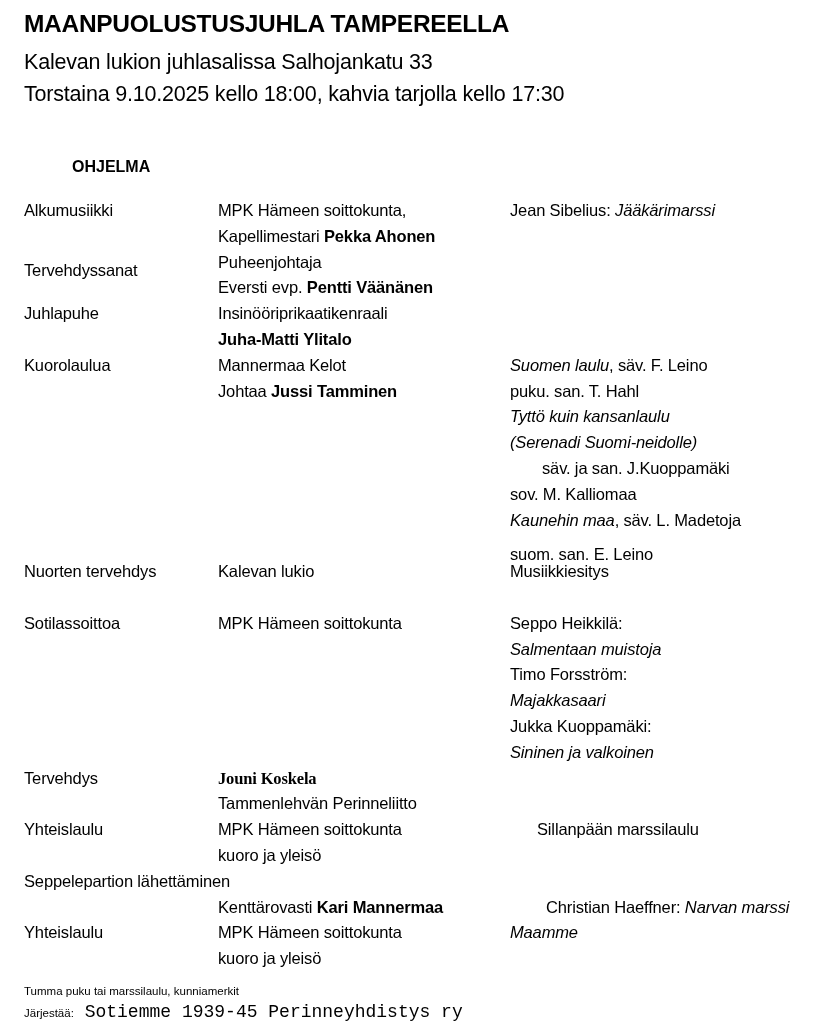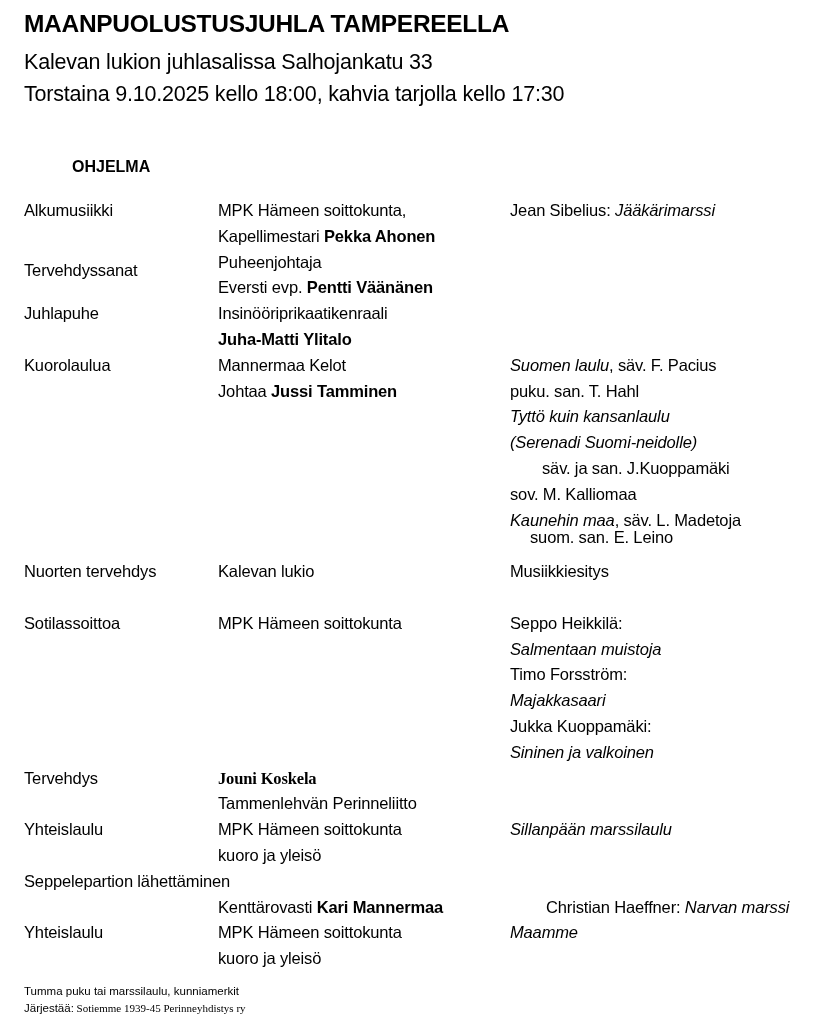--- a/index.html
+++ b/index.html
@@ -11,21 +11,21 @@
   .sub2 { top:82px; }
   .heading { position:absolute; left:24px; top:158px; font-size:16px; font-weight:bold;margin-left:48px; }
   .row { position:absolute; left:0; width:826px; font-size:16.5px; letter-spacing:-0.15px; }
   .line { position:absolute; white-space:nowrap; }
   .c1 { left:24px; }
   .c2 { left:218px; }
   .c3 { left:510px; }
   .footer { position:absolute; left:24px; font-size:11.5px; white-space:nowrap; }
   .f1 { top:985px; }
   .f2 { top:1002px; }
-  .serif { font-family:Liberation Serif, serif; font-size:11px; }
+  .serif { font-family:Liberation Mono, monospace; font-size:18px; }
 </style>
 </head>
 <body>
 
 <div>
   <div class="title">MAANPUOLUSTUSJUHLA TAMPEREELLA</div>
   <div class="sub sub1">Kalevan lukion juhlasalissa Salhojankatu 33</div>
   <div class="sub sub2">Torstaina 9.10.2025 kello 18:00, kahvia tarjolla kello 17:30</div>
 </div>
 
@@ -45,28 +45,28 @@
     </div>
     <div class="row" style="top: 304.2px;">
       <div class="line c1" style="top: 0px;">Juhlapuhe</div>
       <div class="line c2" style="top: 0px;"><span>Insinööriprikaatikenraali</span></div>
       <div class="line c2" style="top: 25.8px;"><span style="font-weight: bold;">Juha-Matti Ylitalo</span></div>
     </div>
     <div class="row" style="top: 355.8px;">
       <div class="line c1" style="top: 0px;">Kuorolaulua</div>
       <div class="line c2" style="top: 0px;"><span>Mannermaa Kelot</span></div>
       <div class="line c2" style="top: 25.8px;"><span>Johtaa </span><span style="font-weight: bold;">Jussi Tamminen</span></div>
-      <div class="line c3" style="top: 0px;"><span style="font-style: italic;">Suomen laulu</span><span>, säv. F. Pacius</span></div>
+      <div class="line c3" style="top: 0px;"><span style="font-style: italic;">Suomen laulu</span><span>, säv. F. Leino</span></div>
       <div class="line c3" style="top: 25.8px;"><span>puku. san. T. Hahl</span></div>
       <div class="line c3" style="top: 51.6px;"><span style="font-style: italic;">Tyttö kuin kansanlaulu</span></div>
       <div class="line c3" style="top: 77.4px;"><span style="font-style: italic;">(Serenadi Suomi-neidolle)</span></div>
       <div class="line c3" style="top: 103.2px; margin-left: 32px;"><span>säv. ja san. J.Kuoppamäki</span></div>
       <div class="line c3" style="top: 129px;"><span>sov. M. Kalliomaa</span></div>
       <div class="line c3" style="top: 154.8px;"><span style="font-style: italic;">Kaunehin maa</span><span>, säv. L. Madetoja</span></div>
-      <div class="line c3" style="top: 172px; margin-left: 20px;"><span>suom. san. E. Leino</span></div>
+      <div class="line c3" style="top: 189px;"><span>suom. san. E. Leino</span></div>
     </div>
     <div class="row" style="top: 562.2px;">
       <div class="line c1" style="top: 0px;">Nuorten tervehdys</div>
       <div class="line c2" style="top: 0px;"><span>Kalevan lukio</span></div>
       <div class="line c3" style="top: 0px;"><span>Musiikkiesitys</span></div>
     </div>
     <div class="row" style="top: 613.8px;">
       <div class="line c1" style="top: 0px;">Sotilassoittoa</div>
       <div class="line c2" style="top: 0px;"><span>MPK Hämeen soittokunta</span></div>
       <div class="line c3" style="top: 0px;"><span>Seppo Heikkilä:</span></div>
@@ -78,21 +78,21 @@
     </div>
     <div class="row" style="top: 768.6px;">
       <div class="line c1" style="top: 0px;">Tervehdys</div>
       <div class="line c2" style="top: 0px;"><span style="font-weight: bold; font-family: Liberation Serif, serif;">Jouni Koskela</span></div>
       <div class="line c2" style="top: 25.8px;"><span>Tammenlehvän Perinneliitto</span></div>
     </div>
     <div class="row" style="top: 820.2px;">
       <div class="line c1" style="top: 0px;">Yhteislaulu</div>
       <div class="line c2" style="top: 0px;"><span>MPK Hämeen soittokunta</span></div>
       <div class="line c2" style="top: 25.8px;"><span>kuoro ja yleisö</span></div>
-      <div class="line c3" style="top: 0px;"><span style="font-style: italic;">Sillanpään marssilaulu</span></div>
+      <div class="line c3" style="top: 0px;"><span style=" margin-left: 27px;">Sillanpään marssilaulu</span></div>
     </div>
     <div class="row" style="top: 871.8px;">
       <div class="line c1" style="top: 0px;">Seppelepartion lähettäminen</div>
       <div class="line c2" style="top: 25.8px;"><span>Kenttärovasti </span><span style="font-weight: bold;">Kari Mannermaa</span></div>
       <div class="line c3" style="top: 25.8px; margin-left: 36px;"><span>Christian Haeffner: </span><span style="font-style: italic;">Narvan marssi</span></div>
     </div>
     <div class="row" style="top: 923.4px;">
       <div class="line c1" style="top: 0px;">Yhteislaulu</div>
       <div class="line c2" style="top: 0px;"><span>MPK Hämeen soittokunta</span></div>
       <div class="line c2" style="top: 25.8px;"><span>kuoro ja yleisö</span></div>

